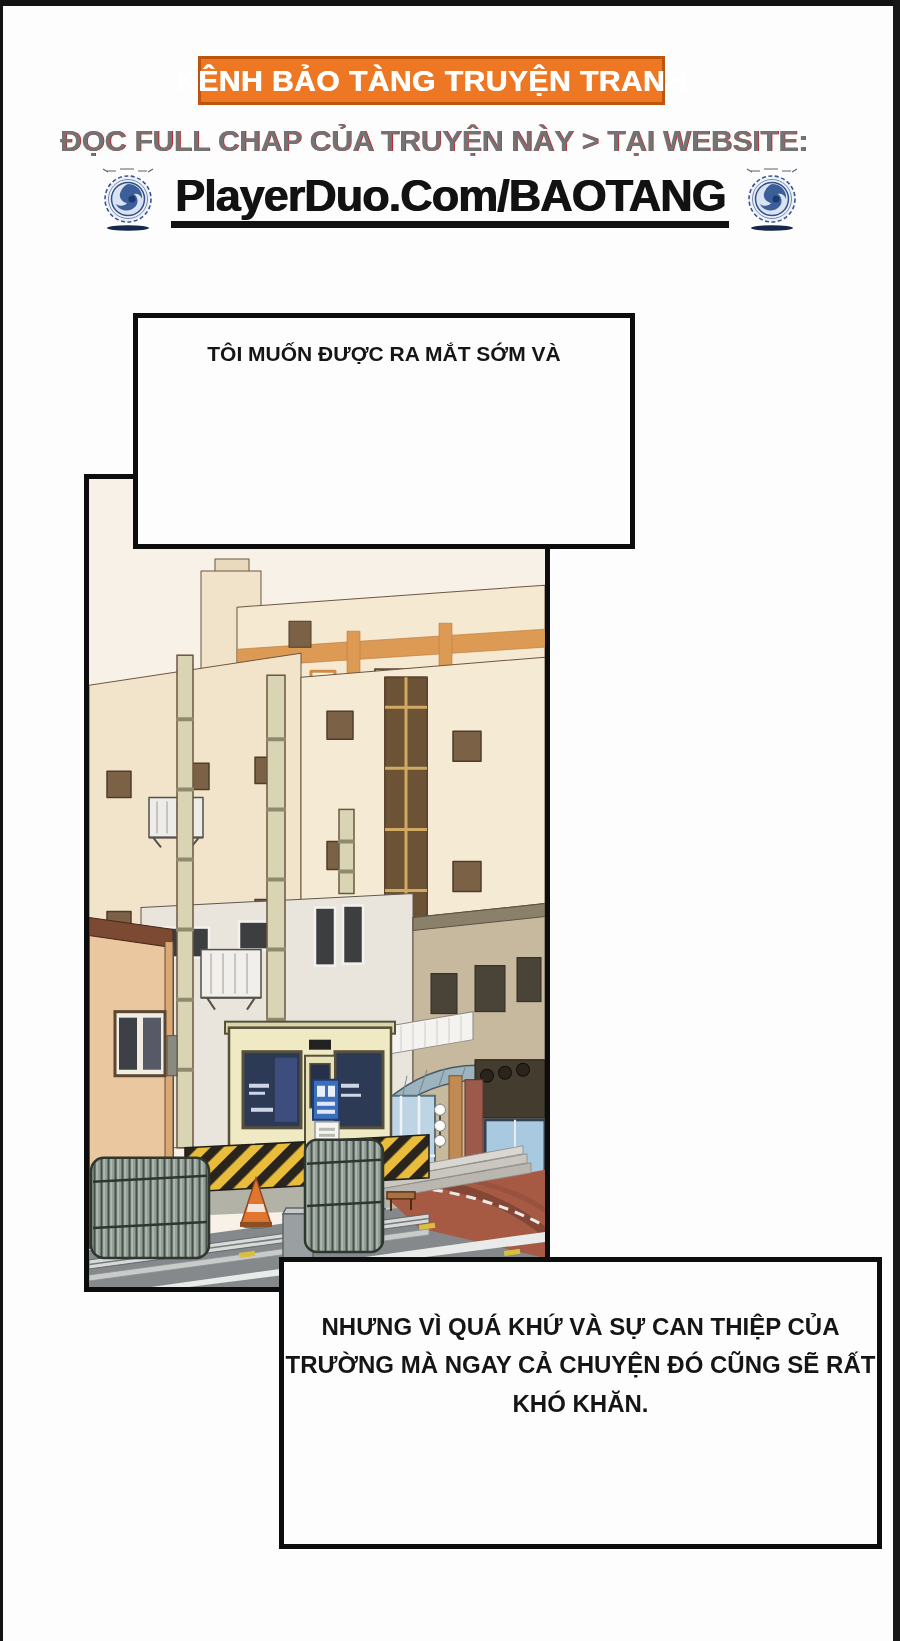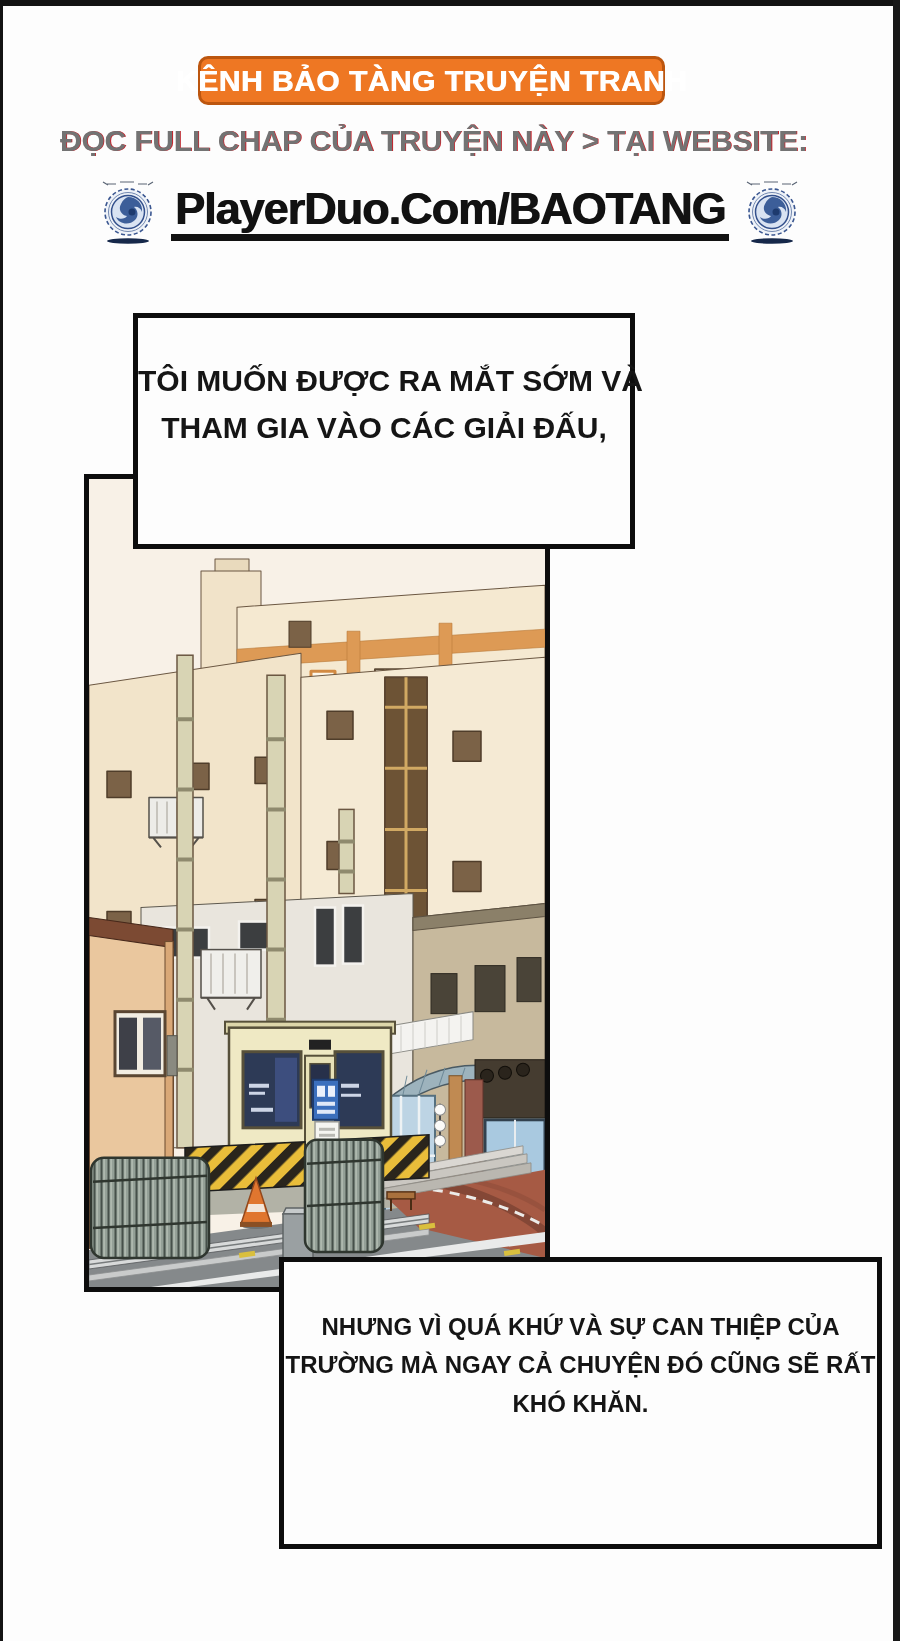--- a/index.html
+++ b/index.html
@@ -5,37 +5,37 @@
   html,body{margin:0;padding:0;background:#e9e9e9;}
   #page{position:relative;width:900px;height:1641px;background:#fdfdfd;overflow:hidden;
         font-family:"Liberation Sans","DejaVu Sans",sans-serif;}
   .edge{position:absolute;background:#131313;z-index:6;}
   #edge-top{left:0;top:0;width:900px;height:6px;}
   #edge-left{left:0;top:0;width:3px;height:1641px;}
   #edge-right{right:0;top:0;width:7px;height:1641px;background:#181818;}
 
   
   #banner{position:absolute;left:198px;top:56px;width:467px;height:49px;
-          background:#ee7723;border:3px solid #bc560f;border-radius:10px;
+          background:#ee7723;border:3px solid #bc560f;border-radius:0;
           box-sizing:border-box;display:flex;align-items:center;justify-content:center;}
   #banner span{color:#ffffff;font-weight:bold;font-size:30px;letter-spacing:.5px;
           text-shadow:.7px 0 0 #fff; white-space:nowrap;}
   #subtitle{position:absolute;left:60px;top:124px;width:730px;text-align:center;
           color:#737373;font-weight:bold;font-size:30px;letter-spacing:-.2px;
           text-shadow:.8px 0 0 #c8232c;white-space:nowrap;}
-  #linkrow{position:absolute;left:100px;top:173px;width:700px;height:80px;
+  #linkrow{position:absolute;left:100px;top:160px;width:700px;height:80px;
           display:flex;align-items:center;justify-content:center;gap:14px;}
   #website{color:#121212;font-weight:bold;font-size:45px;letter-spacing:-1px;
           line-height:1.05;border-bottom:7px solid #121212;padding:0 4px 1px 4px;
           text-shadow:1px 0 0 #121212;white-space:nowrap;}
 
   
   .bubble{position:absolute;background:#fdfdfd;border:5px solid #0d0d0d;
           box-sizing:border-box;z-index:3;text-align:center;color:#151515;font-weight:bold;}
-  #bubble1{left:133px;top:313px;width:502px;height:236px;font-size:30px;line-height:1.55;padding-top:40px;}
+  #bubble1{left:133px;top:313px;width:502px;height:236px;font-size:21px;line-height:1.55;padding-top:20px;}
   #bubble2{left:279px;top:1257px;width:603px;height:292px;font-size:24px;line-height:1.6;padding-top:46px;}
   .bubble div{white-space:nowrap;}
 
   
   #panel{position:absolute;left:84px;top:474px;width:466px;height:818px;
          border:5px solid #0d0d0d;box-sizing:border-box;z-index:1;background:#f8f1e7;}
   #panel svg{display:block;width:100%;height:100%;}
 </style>
 </head>
 <body>
@@ -301,20 +301,19 @@
       </g>
       <g>
         <rect x="216" y="660" width="78" height="112" rx="12" fill="url(#bars)" stroke="#2f362f" stroke-width="2.5"></rect>
         <path d="M218,684 L292,680 M218,726 L292,722" stroke="#2f362f" stroke-width="2.5"></path>
       </g>
     </svg>
   </div>
 
   <div id="bubble1" class="bubble">
     <div>TÔI MUỐN ĐƯỢC RA MẮT SỚM VÀ</div>
-    <div>THAM GIA VÀO CÁC GIẢI ĐẤU,</div>
   </div>
   <div id="bubble2" class="bubble">
     <div>NHƯNG VÌ QUÁ KHỨ VÀ SỰ CAN THIỆP CỦA</div>
     <div>TRƯỜNG MÀ NGAY CẢ CHUYỆN ĐÓ CŨNG SẼ RẤT</div>
     <div>KHÓ KHĂN.</div>
   </div>
 </div>
 
 </body></html>

